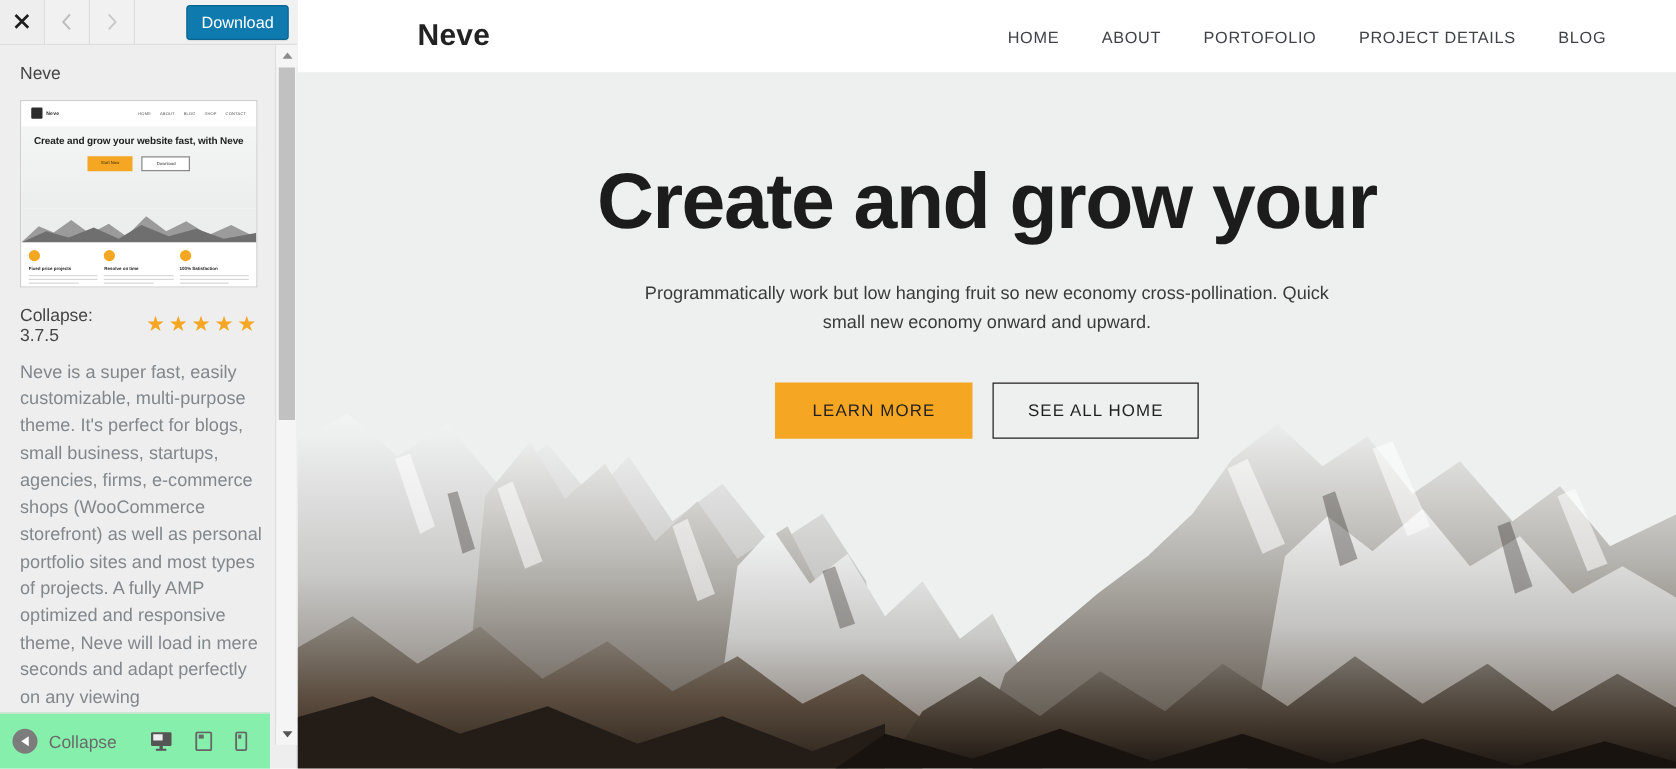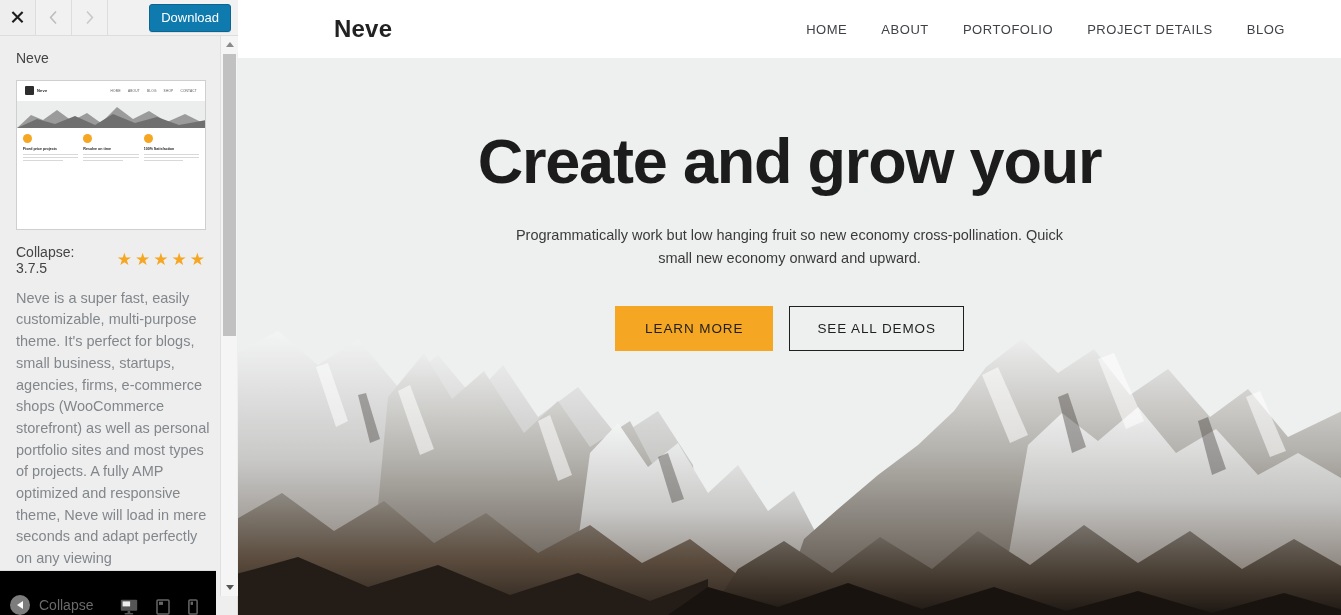--- a/index.html
+++ b/index.html
@@ -144,23 +144,23 @@
     position: absolute; top: 18px; left: 2px;
     width: 13px; height: 282px;
     background: #c1c1c1;
     cursor: pointer;
   }
 
   
   #panel-footer {
     position: absolute; bottom: 0; left: 0;
     width: 216px; height: 45px;
-    background: #000000;
+    background: #86efac;
     border-top: 1px solid #dddddd;
-    display: flex; align-items: flex-end;
+    display: flex; align-items: center;
     padding: 0 10px 0 10px;
   }
   #collapse-btn { display: flex; align-items: center; gap: 9px; cursor: pointer; }
   .collapse-circle {
     width: 20px; height: 20px; border-radius: 50%;
     background: #7c7c7c;
     display: flex; align-items: center; justify-content: center;
   }
   .collapse-arrow {
     width:0;height:0;
@@ -285,20 +285,27 @@
         <div id="theme-screenshot">
           <div class="ss-nav">
             <div class="ss-logo"></div>
             <div class="ss-brand">Neve</div>
             <div class="ss-menu">
               <span>HOME</span>
               <span>ABOUT</span>
               <span>BLOG</span>
               <span>SHOP</span>
               <span>CONTACT</span>
+            </div>
+          </div>
+          <div class="ss-hero">
+            <div class="ss-h1">Create and grow your website fast, with Neve</div>
+            <div class="ss-btns">
+              <div class="ss-btn-y">Start Now</div>
+              <div class="ss-btn-o">Download</div>
             </div>
           </div>
           <div class="ss-mount">
             <svg width="190" height="27" viewBox="0 0 190 27" preserveAspectRatio="none" aria-hidden="true">
               <path d="M0 27 L14 14 L26 19 L40 9 L55 20 L70 12 L84 22 L100 6 L116 18 L132 10 L150 21 L168 13 L190 24 L190 27 Z" fill="#9b9b9b"></path>
               <path d="M0 27 L20 18 L38 23 L58 15 L78 24 L96 13 L118 22 L140 16 L162 24 L190 19 L190 27 Z" fill="#6f6f6f"></path>
             </svg>
           </div>
           <div class="ss-feats">
             <div class="ss-feat">
@@ -452,18 +459,18 @@
         </svg>
       </div>
 
       <div id="hero-inner">
         <h1 id="hero-title">
           <span>Create and grow your</span><br>
         </h1>
         <p id="hero-sub">Programmatically work but low hanging fruit so new economy cross-pollination. Quick small new economy onward and upward.</p>
         <div id="hero-buttons">
           <button id="btn-learn">LEARN MORE</button>
-          <button id="btn-demos">SEE ALL DEMOS</button>
+          <button id="btn-demos">SEE ALL HOME</button>
         </div>
       </div>
     </div>
   </div>
 </div>
 
 </body></html>

